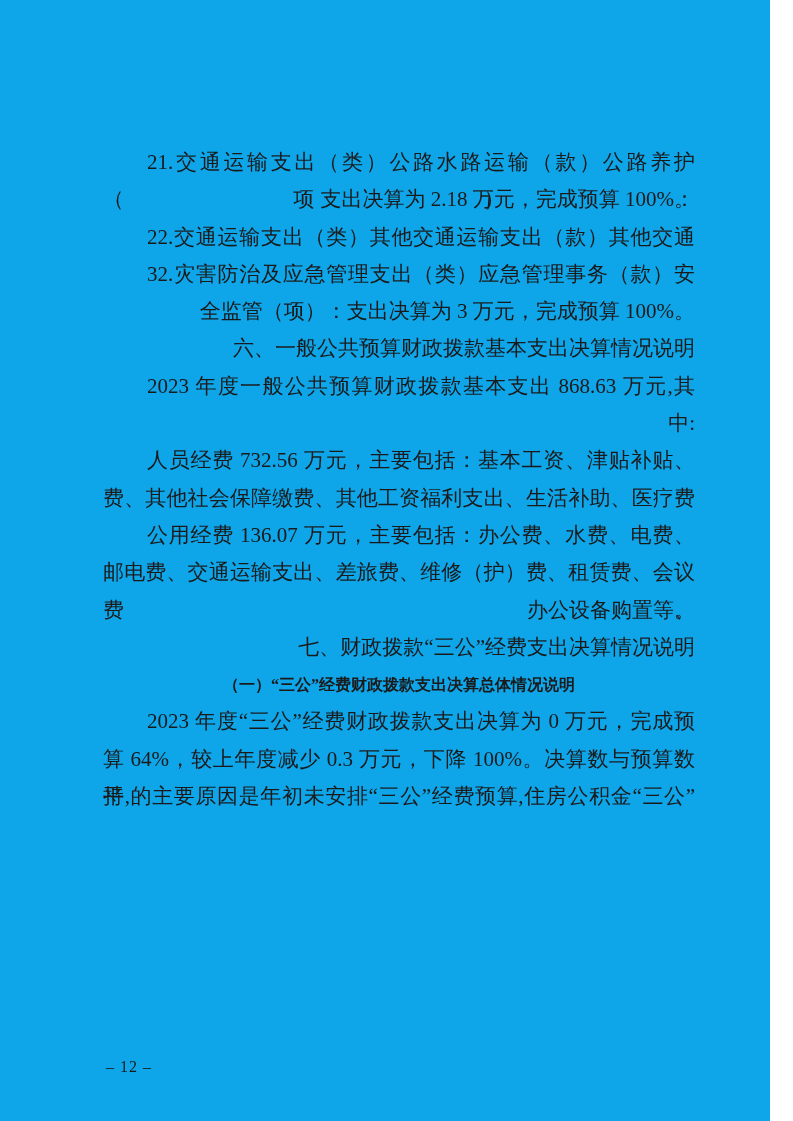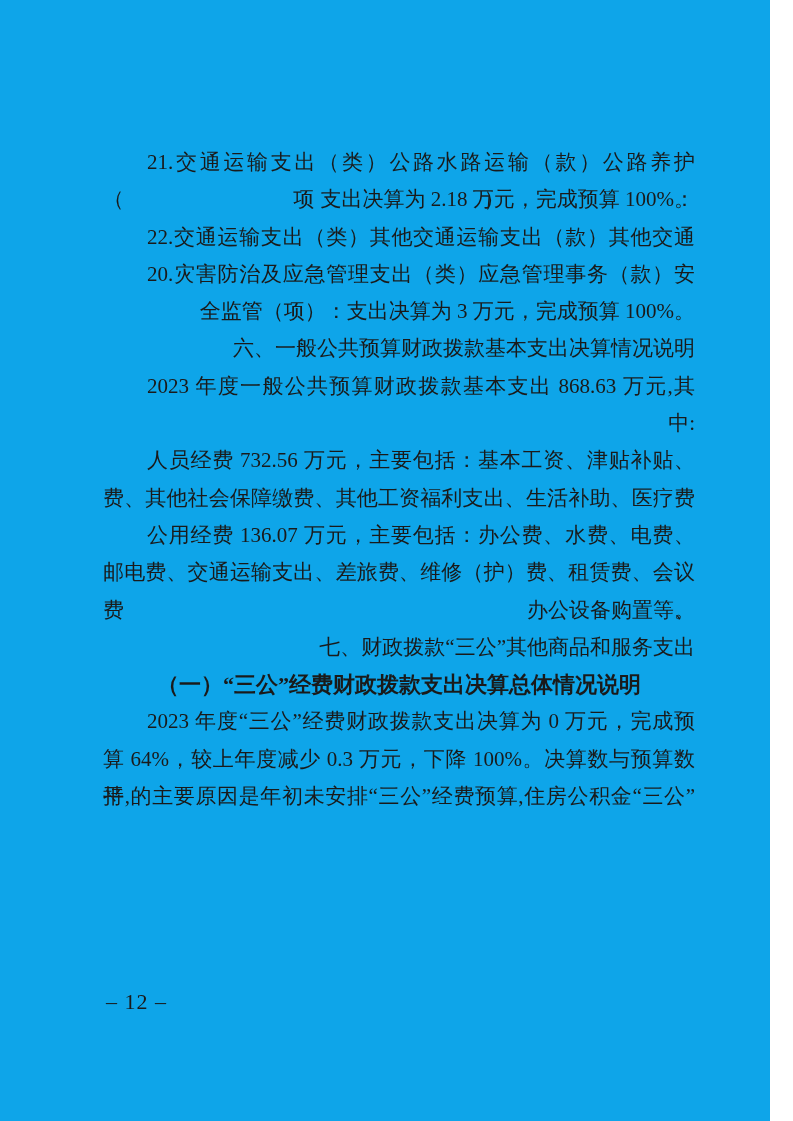--- a/index.html
+++ b/index.html
@@ -35,51 +35,51 @@
     text-align: justify;
     text-align-last: justify;
   }
   .line.ind {
     text-indent: 44px;
   }
   .line.center {
     text-align: center;
     text-indent: 0;
     font-weight: bold;
-    font-size: 22px;
+    font-size: 16px;
     white-space: nowrap;
   }
   .page-footer {
     position: absolute;
     left: 106px;
-    top: 988px;
-    font-size: 22px;
+    top: 1053px;
+    font-size: 16px;
     line-height: 28px;
     color: #1a1a1a;
     letter-spacing: 1px;
   }
 </style>
 </head>
 <body>
 
 <div class="page">
   <div class="doc-body">
       <div class="line ind full">21.交通运输支出（类）公路水路运输（款）公路养护（项）：</div>
       <div class="line">支出决算为 2.18 万元，完成预算 100%。</div>
       <div class="line ind full">22.交通运输支出（类）其他交通运输支出（款）其他交通</div>
-      <div class="line ind full">20.灾害防治及应急管理支出（类）应急管理事务（款）安</div>
+      <div class="line ind full">32.灾害防治及应急管理支出（类）应急管理事务（款）安</div>
       <div class="line">全监管（项）：支出决算为 3 万元，完成预算 100%。</div>
       <div class="line ind">六、一般公共预算财政拨款基本支出决算情况说明</div>
       <div class="line ind full">2023 年度一般公共预算财政拨款基本支出 868.63 万元,其</div>
       <div class="line">中:</div>
       <div class="line ind full">人员经费 732.56 万元，主要包括：基本工资、津贴补贴、</div>
       <div class="line full">费、其他社会保障缴费、其他工资福利支出、生活补助、医疗费</div>
       <div class="line ind full">公用经费 136.07 万元，主要包括：办公费、水费、电费、</div>
       <div class="line full">邮电费、交通运输支出、差旅费、维修（护）费、租赁费、会议费、</div>
       <div class="line">办公设备购置等。</div>
-      <div class="line ind">七、财政拨款“三公”其他商品和服务支出</div>
+      <div class="line ind">七、财政拨款“三公”经费支出决算情况说明</div>
       <div class="line center">（一）“三公”经费财政拨款支出决算总体情况说明</div>
       <div class="line ind full">2023 年度“三公”经费财政拨款支出决算为 0 万元，完成预</div>
       <div class="line full">算 64%，较上年度减少 0.3 万元，下降 100%。决算数与预算数持</div>
       <div class="line full">平,的主要原因是年初未安排“三公”经费预算,住房公积金“三公”</div>
     </div>
   <div class="page-footer">– 12 –</div>
 </div>
 
 </body></html>

